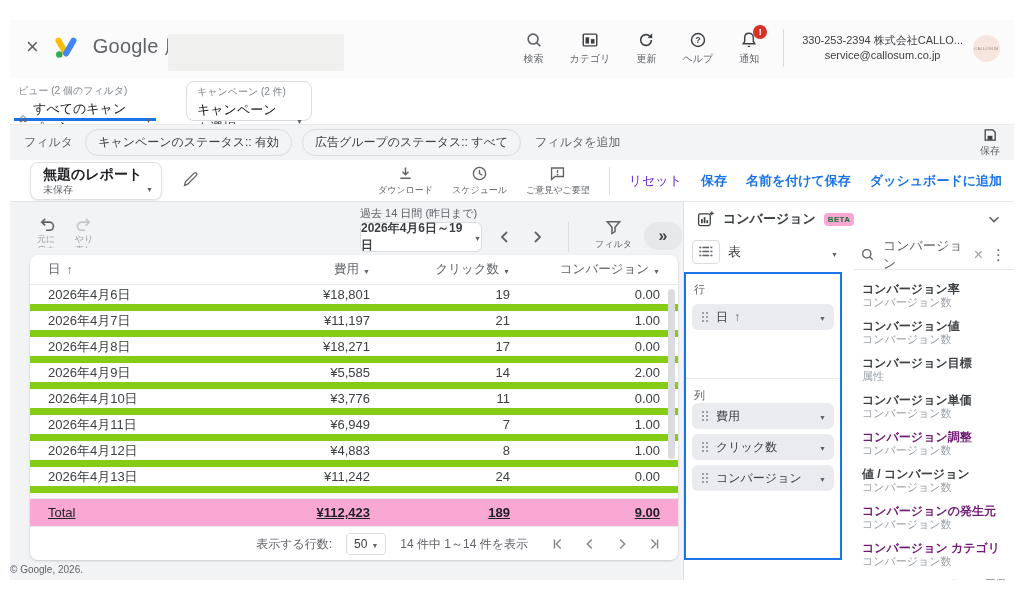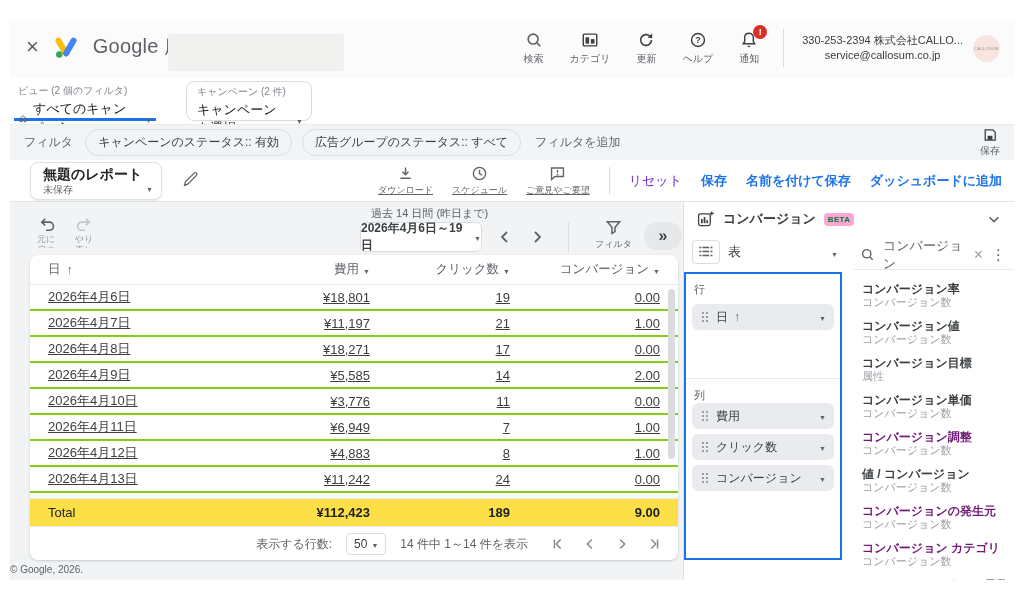--- a/index.html
+++ b/index.html
@@ -38,51 +38,51 @@
   .fb-save { margin-left:auto; display:flex; flex-direction:column; align-items:center; gap:1px; font-size:10px; color:#5f6368; cursor:pointer; }
 
   
   .report-row { position:relative; height:42px; background:#fff; border-bottom:1px solid #e3e5e6; }
   .title-card { position:absolute; left:20px; top:2px; width:132px; height:38px; background:#fff; border:1px solid #e0e0e0; border-radius:8px; box-shadow:0 1px 2px rgba(60,64,67,.12); padding:3px 20px 0 12px; cursor:pointer; }
   .title-main { font-size:14px; color:#202124; font-weight:bold; line-height:17px; white-space:nowrap; }
   .title-sub { font-size:10px; color:#5f6368; }
   .title-dd { position:absolute; right:8px; top:15px; }
   .pencil-btn { position:absolute; left:172px; top:11px; cursor:pointer; }
   .report-actions { position:absolute; right:12px; top:0; height:100%; display:flex; align-items:center; gap:19px; }
-  .icon-btn { display:flex; flex-direction:column; align-items:center; gap:2px; font-size:9px; color:#5f6368; cursor:pointer;text-decoration:underline; }
+  .icon-btn { display:flex; flex-direction:column; align-items:center; gap:2px; font-size:9px; color:#5f6368; cursor:pointer; }
   .ra-divider { width:1px; height:28px; background:#dadce0; }
   .link-gray { font-size:13px; color:#6d28d9; cursor:pointer; }
   .link-blue { font-size:13px; color:#1a73e8; font-weight:bold; cursor:pointer; white-space:nowrap; }
 
   
   .main { position:relative; height:378px; background:#f1f3f4; display:flex; }
   .left-content { position:relative; width:673px; height:100%; }
 
   .controls { position:absolute; left:0; top:0; right:0; height:53px; }
   .ur-btn { position:absolute; top:13px; display:flex; flex-direction:column; align-items:center; cursor:pointer; }
   .ur-label { width:20px; height:14px; overflow:hidden; font-size:9px; line-height:11px; color:#9aa0a6; word-break:break-all; text-align:center; }
-  .date-label { position:absolute; left:361px; top:4px; font-size:11px; color:#5f6368; }
+  .date-label { position:absolute; left:350px; top:4px; font-size:11px; color:#5f6368; }
   .date-btn { position:absolute; left:350px; top:20px; width:122px; height:30px; background:#fff; border:1px solid #dadce0; border-radius:6px; display:flex; align-items:center; justify-content:center; gap:6px; font-size:12px; font-weight:bold; color:#3c4043; cursor:pointer; }
   .nav-chev { position:absolute; top:26px; cursor:pointer; }
   .ctl-divider { position:absolute; left:558px; top:20px; width:1px; height:30px; background:#dadce0; }
   .funnel-btn { position:absolute; left:585px; top:16px; display:flex; flex-direction:column; align-items:center; gap:1px; font-size:9px; color:#5f6368; cursor:pointer; }
   .collapse-btn { position:absolute; left:634px; top:20px; width:38px; height:28px; border-radius:14px; background:#e6e8ea; display:flex; align-items:center; justify-content:center; cursor:pointer; }
   .collapse-btn::after { content:"»"; font-size:16px; font-weight:bold; color:#3c4043; }
 
   
   .table-card { position:absolute; left:20px; top:53px; width:648px; height:305px; background:#fff; border-radius:8px; box-shadow:0 1px 2px rgba(60,64,67,.15),0 1px 3px rgba(60,64,67,.08); overflow:hidden; }
   .tgrid { display:grid; grid-template-columns:1fr 180px 140px 150px; align-items:center; padding:0 18px; }
   .thead { height:30px; border-bottom:1px solid #e8eaed; font-size:12.5px; color:#5f6368; }
   .th { display:flex; align-items:center; cursor:pointer; }
   .th.right { justify-content:flex-end; }
   .sort-up::after { content:"↑"; font-size:12px; color:#5f6368; margin-left:6px; }
-  .trow { height:26px; border-bottom:2px solid #84cc16; font-size:13px; color:#3c4043;text-decoration:underline; }
+  .trow { height:26px; border-bottom:7px solid #84cc16; font-size:13px; color:#3c4043; }
   .td-r { text-align:right; }
   .tspacer { height:6px; background:#f8f9fa; border-bottom:1px solid #e8eaed; }
-  .trow-total { height:28px; background:#fde047; font-size:13px; color:#202124; border-bottom:1px solid #e8eaed; }
+  .trow-total { height:28px; background:#f9a8d4; font-size:13px; color:#202124; border-bottom:1px solid #e8eaed;text-decoration:underline; }
   .trow-total .td-r { font-weight:bold; }
   .tpager { height:34px; display:flex; align-items:center; justify-content:flex-end; gap:14px; padding-right:16px; font-size:12px; color:#5f6368; }
   .rows-select { border:1px solid #dadce0; border-radius:4px; padding:3px 7px; display:flex; align-items:center; font-size:12px; color:#3c4043; cursor:pointer; }
   .pg-icons { display:flex; gap:16px; margin-left:8px; }
   .pg-icons svg { cursor:pointer; }
   .scroll-thumb { position:absolute; right:3px; top:34px; width:7px; height:170px; border-radius:4px; background:#dadce0; cursor:pointer; }
   .footer-copy { position:absolute; left:0; bottom:5px; font-size:10px; color:#5f6368; }
 
   
   .right-panel { position:relative; width:331px; height:100%; background:#fff; border-left:1px solid #dfe1e2; }

